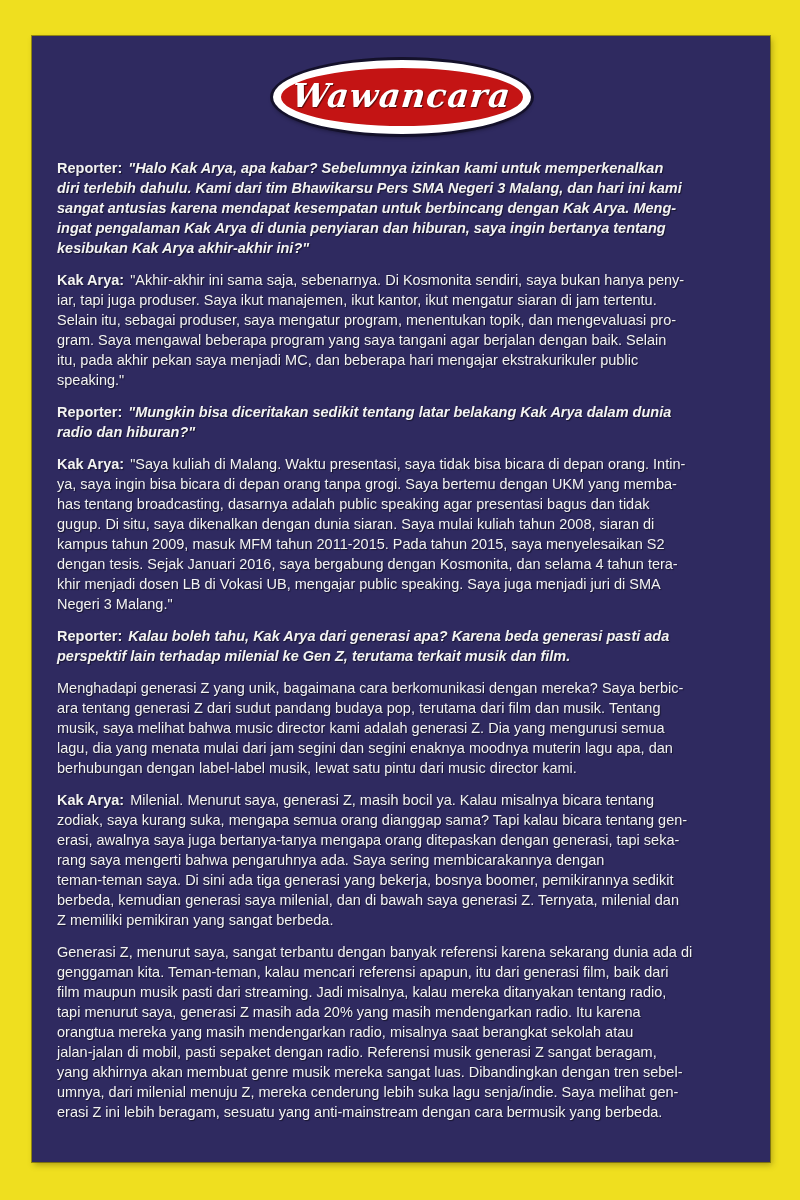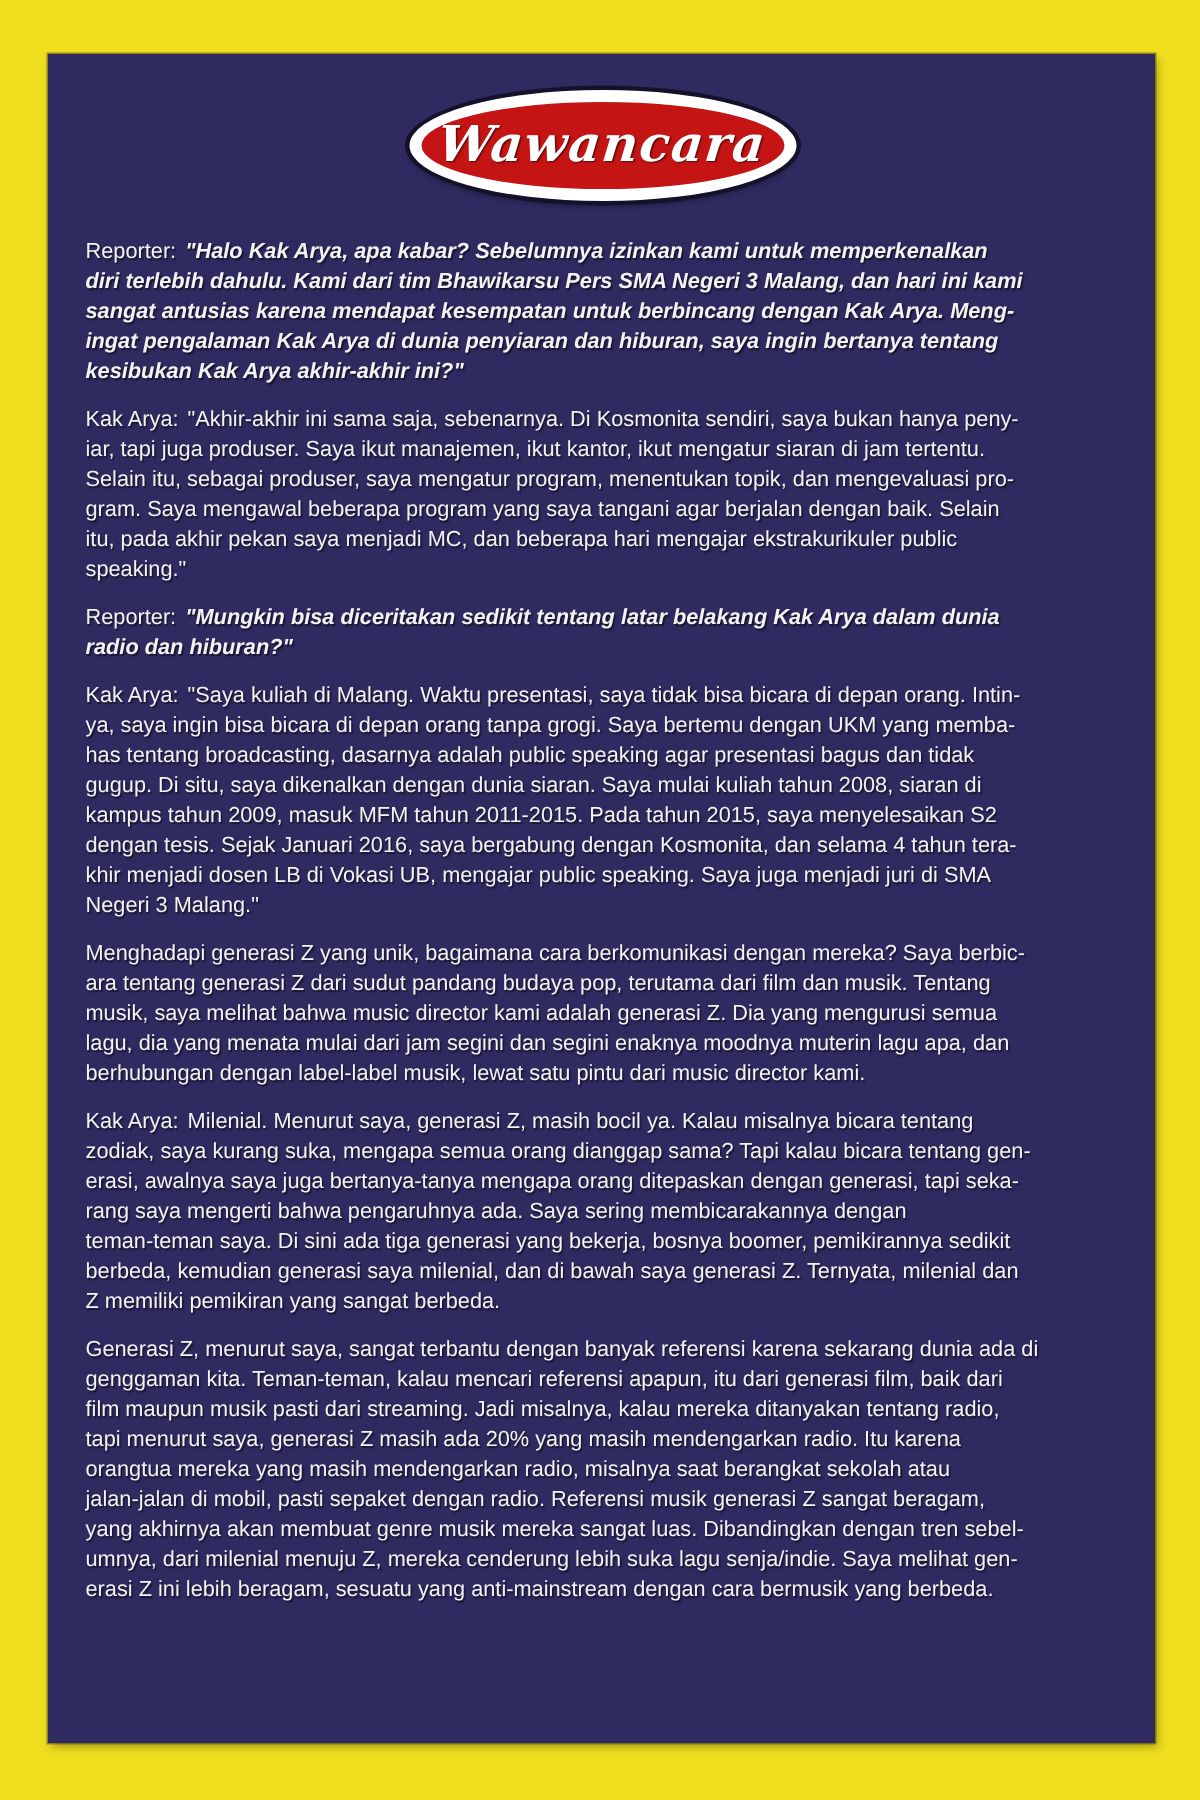--- a/index.html
+++ b/index.html
@@ -46,21 +46,21 @@
   }
   .text-col {
     margin-top: 24px;
     color: var(--ink);
     font-size: 14.5px;
     line-height: 20px;
     text-shadow: 1px 1.4px 1px rgba(0,0,0,0.55);
   }
   .para { margin: 0 0 12px 0; }
   .para .speaker {
-    font-weight: 400;
+    font-weight: 700;
     margin-right: 6px;
     white-space: nowrap;
   }
   .para .body { white-space: pre-line; }
   .para.reporter .body { font-weight: 700; font-style: italic; }
   .para.arya .body, .para.arya-cont .body { font-weight: 400; font-style: normal; }
 </style>
 </head>
 <body>
 
@@ -90,20 +90,22 @@
 
     <p class="para arya"><span class="speaker">Kak Arya:</span><span class="body">"Saya kuliah di Malang. Waktu presentasi, saya tidak bisa bicara di depan orang. Intin-
 ya, saya ingin bisa bicara di depan orang tanpa grogi. Saya bertemu dengan UKM yang memba-
 has tentang broadcasting, dasarnya adalah public speaking agar presentasi bagus dan tidak
 gugup. Di situ, saya dikenalkan dengan dunia siaran. Saya mulai kuliah tahun 2008, siaran di
 kampus tahun 2009, masuk MFM tahun 2011-2015. Pada tahun 2015, saya menyelesaikan S2
 dengan tesis. Sejak Januari 2016, saya bergabung dengan Kosmonita, dan selama 4 tahun tera-
 khir menjadi dosen LB di Vokasi UB, mengajar public speaking. Saya juga menjadi juri di SMA
 Negeri 3 Malang."</span></p>
 
+    <p class="para reporter"><span class="speaker">Reporter:</span><span class="body">Kalau boleh tahu, Kak Arya dari generasi apa? Karena beda generasi pasti ada
+perspektif lain terhadap milenial ke Gen Z, terutama terkait musik dan film.</span></p>
 
     <p class="para arya-cont"><span class="body">Menghadapi generasi Z yang unik, bagaimana cara berkomunikasi dengan mereka? Saya berbic-
 ara tentang generasi Z dari sudut pandang budaya pop, terutama dari film dan musik. Tentang
 musik, saya melihat bahwa music director kami adalah generasi Z. Dia yang mengurusi semua
 lagu, dia yang menata mulai dari jam segini dan segini enaknya moodnya muterin lagu apa, dan
 berhubungan dengan label-label musik, lewat satu pintu dari music director kami.</span></p>
 
     <p class="para arya"><span class="speaker">Kak Arya:</span><span class="body">Milenial. Menurut saya, generasi Z, masih bocil ya. Kalau misalnya bicara tentang
 zodiak, saya kurang suka, mengapa semua orang dianggap sama? Tapi kalau bicara tentang gen-
 erasi, awalnya saya juga bertanya-tanya mengapa orang ditepaskan dengan generasi, tapi seka-

